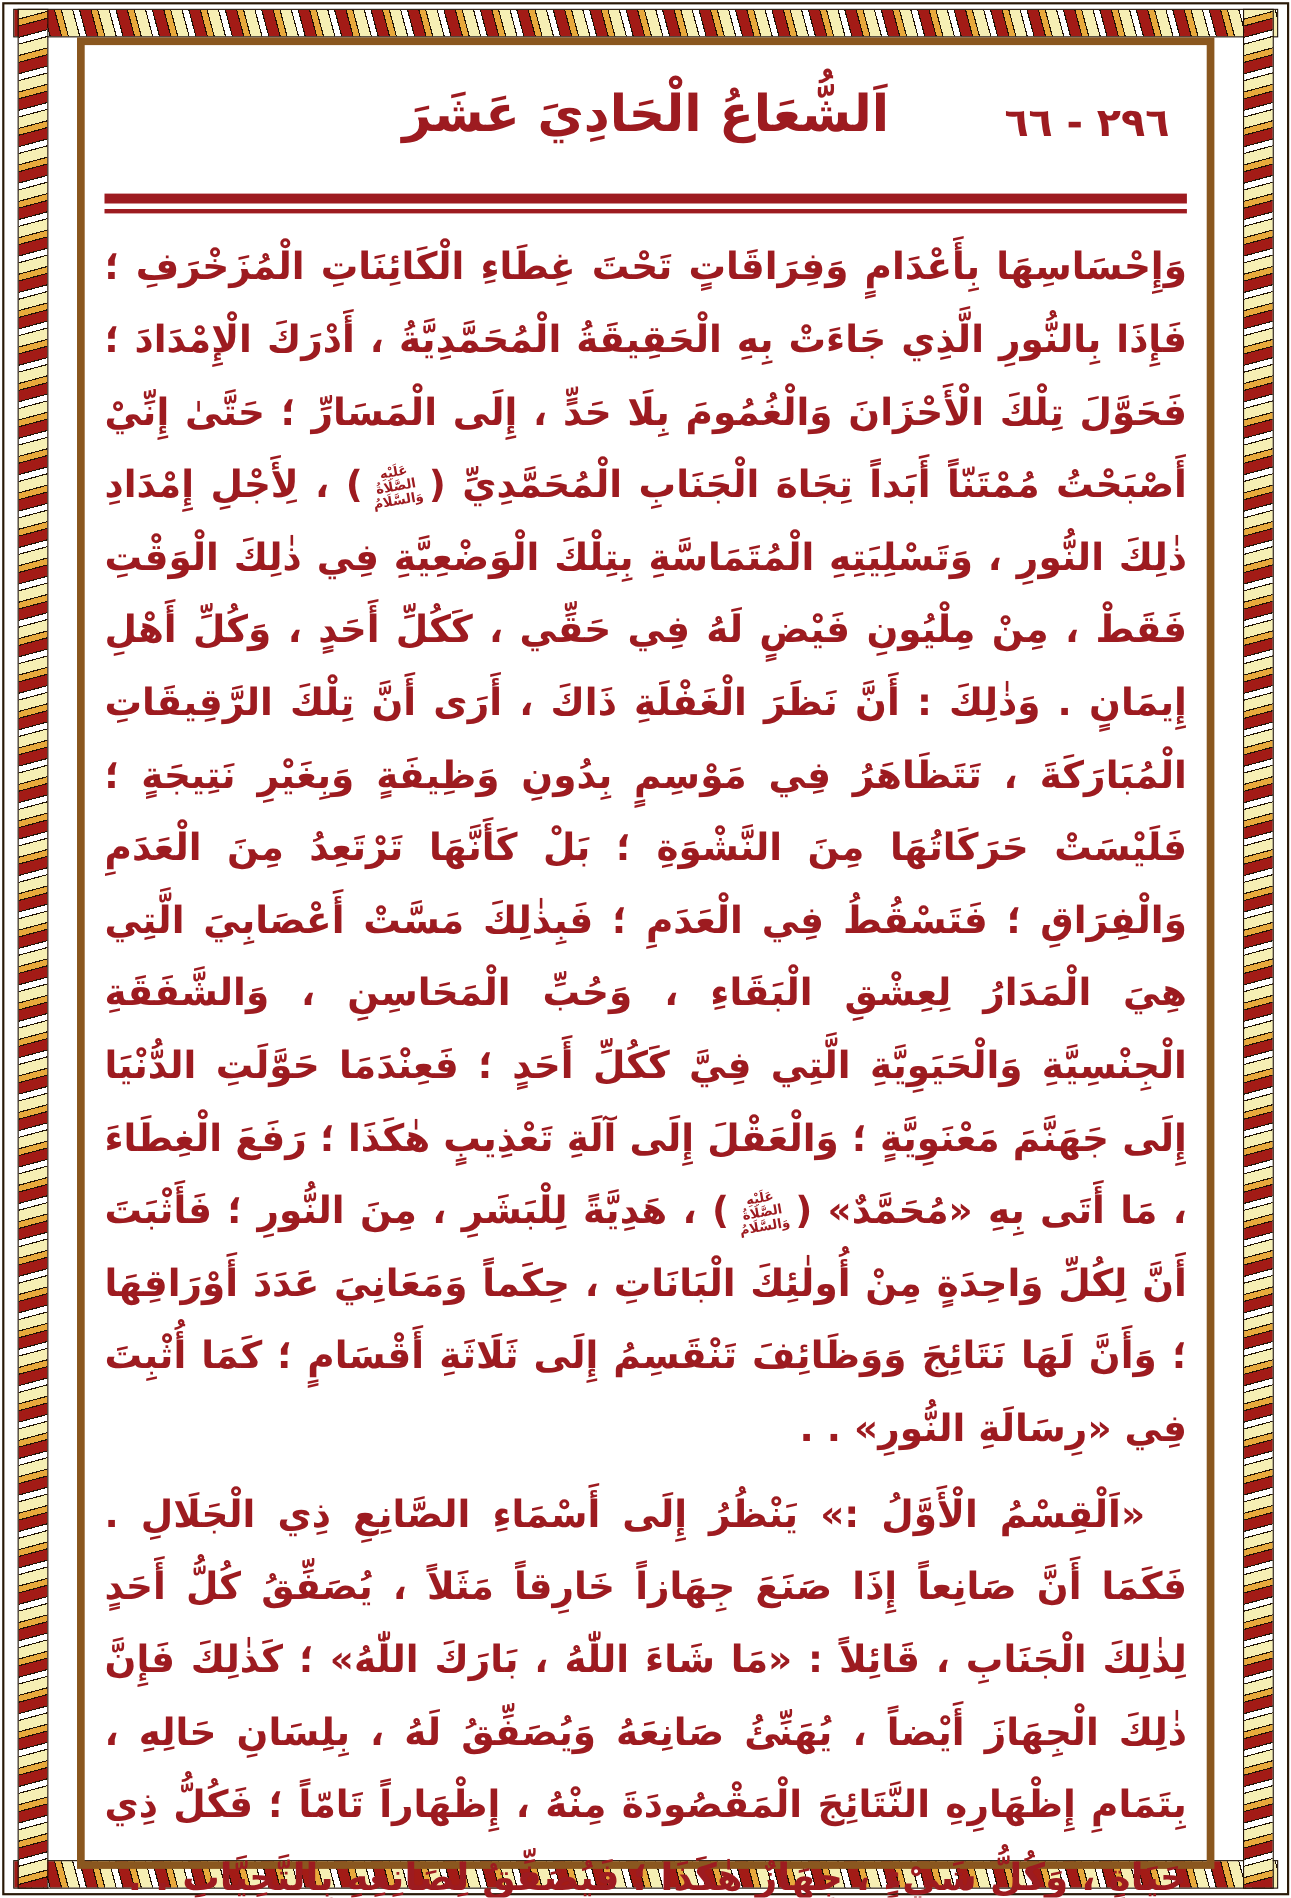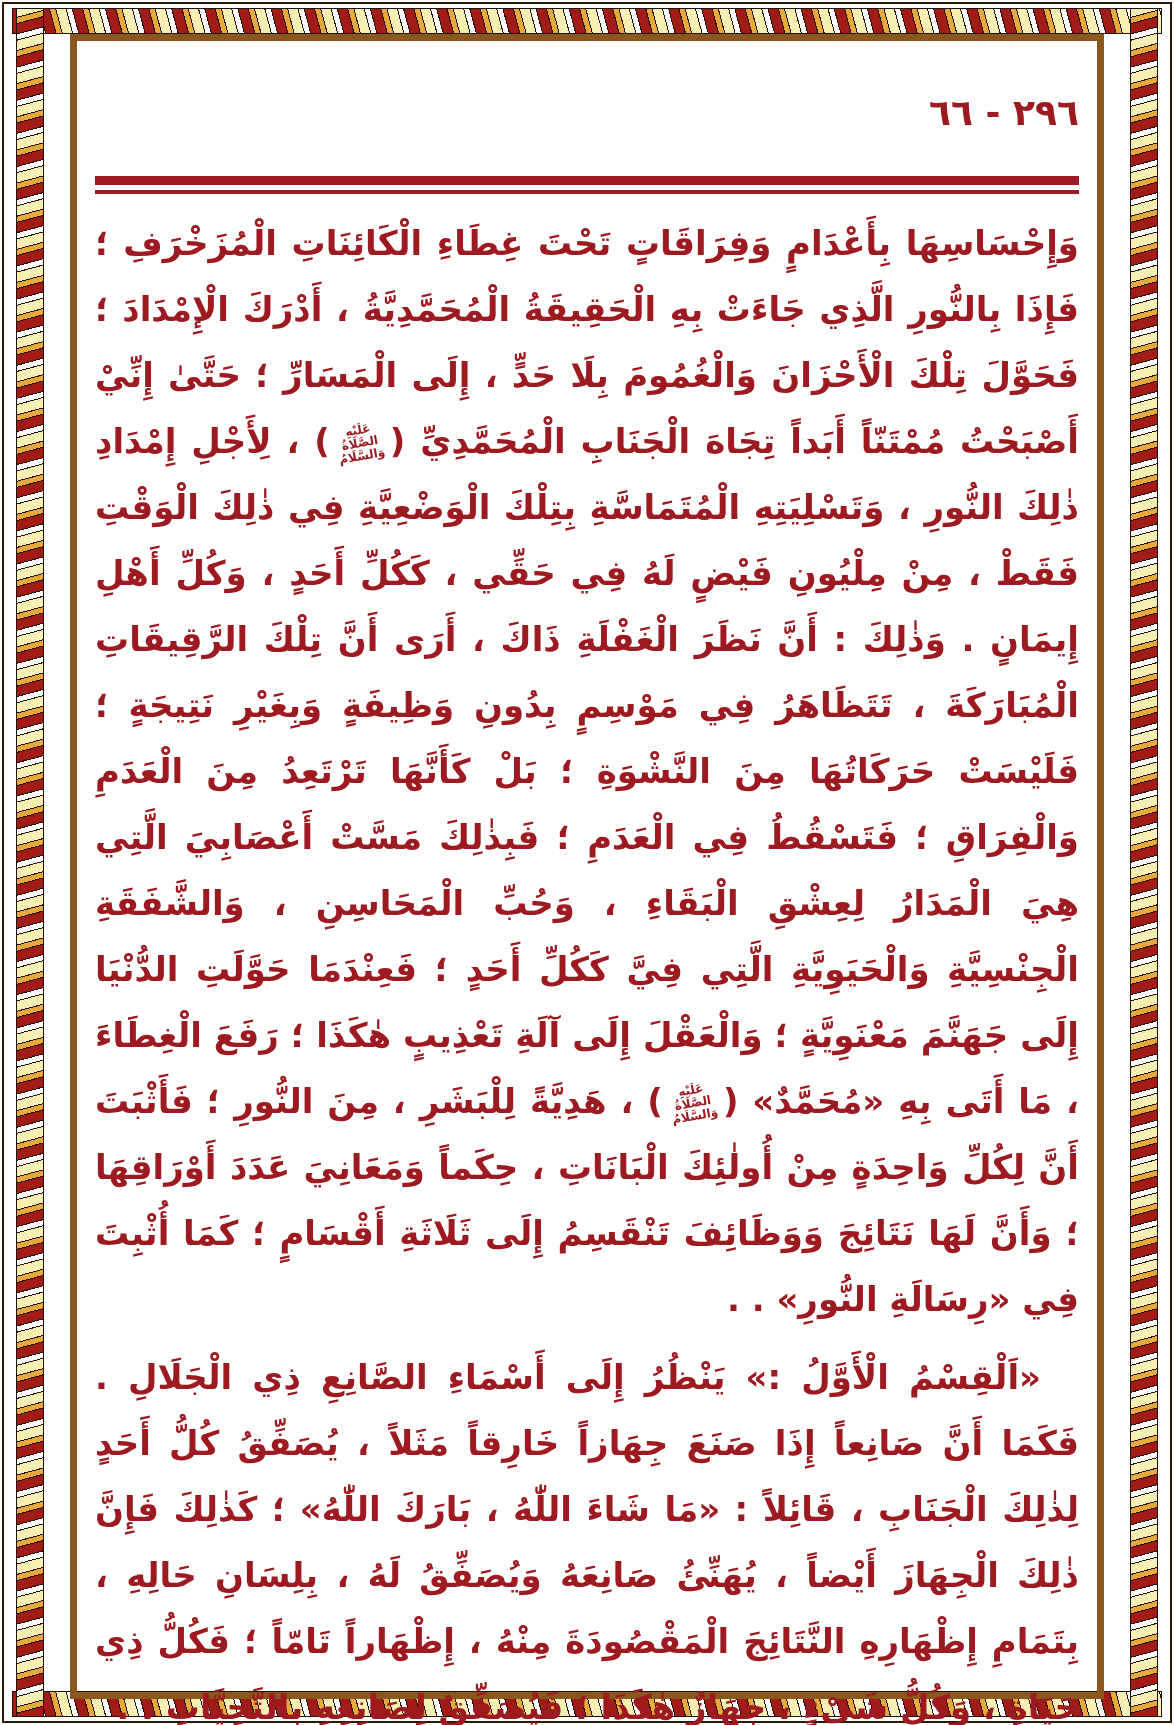--- a/index.html
+++ b/index.html
@@ -25,21 +25,21 @@
   .inner-line{position:absolute;left:70px;right:70px;top:34px;bottom:26px;
     border:7px solid #8a571f;pointer-events:none;}
   
   .content{position:absolute;left:95px;right:95px;top:58px;direction:rtl;}
   .header{position:relative;height:108px;}
   .title{
     text-align:center;font-size:46px;font-weight:bold;color:#9d1b20;
     padding-top:18px;letter-spacing:1px;
   }
   .page-num{
-    position:absolute;right:0;top:34px;font-size:36px;font-weight:bold;color:#9d1b20;
+    position:absolute;right:16px;top:34px;font-size:36px;font-weight:bold;color:#9d1b20;
   }
   .rule-thick{height:9px;background:#9d1b20;margin-top:10px;}
   .rule-thin{height:4px;background:#9d1b20;margin-top:5px;}
   .body-text{
     margin-top:16px;color:#9d1b20;font-weight:bold;
     font-size:34px;line-height:66px;text-align:justify;text-justify:inter-word;
   }
   .body-text p{margin:0 0 12px 0;}
   .body-text p.indent{text-indent:38px;}
   .stamp{
@@ -54,20 +54,21 @@
 <div class="outer-line"></div>
 <div class="chain chain-h chain-top"></div>
 <div class="chain chain-h chain-bottom"></div>
 <div class="chain chain-v chain-left"></div>
 <div class="chain chain-v chain-right"></div>
 <div class="inner-line"></div>
 
 <div class="content">
 
   <div class="header">
+    <div class="title">اَلشُّعَاعُ الْحَادِيَ عَشَرَ</div>
     <div class="page-num">٢٩٦ - ٦٦</div>
   </div>
 
   <div class="rule-thick"></div>
   <div class="rule-thin"></div>
 
   <div class="body-text">
     <p><span>وَإِحْسَاسِهَا بِأَعْدَامٍ وَفِرَاقَاتٍ تَحْتَ غِطَاءِ الْكَائِنَاتِ الْمُزَخْرَفِ ؛ فَإِذَا بِالنُّورِ الَّذِي جَاءَتْ بِهِ الْحَقِيقَةُ الْمُحَمَّدِيَّةُ ، أَدْرَكَ الْإِمْدَادَ ؛ فَحَوَّلَ تِلْكَ الْأَحْزَانَ وَالْغُمُومَ بِلَا حَدٍّ ، إِلَى الْمَسَارِّ ؛ حَتَّىٰ إِنِّيْ أَصْبَحْتُ مُمْتَنّاً أَبَداً تِجَاهَ الْجَنَابِ الْمُحَمَّدِيِّ (</span><span class="stamp">عَلَيْهِ الصَّلَاةُ وَالسَّلَامُ</span><span>) ، لِأَجْلِ إِمْدَادِ ذٰلِكَ النُّورِ ، وَتَسْلِيَتِهِ الْمُتَمَاسَّةِ بِتِلْكَ الْوَضْعِيَّةِ فِي ذٰلِكَ الْوَقْتِ فَقَطْ ، مِنْ مِلْيُونِ فَيْضٍ لَهُ فِي حَقِّي ، كَكُلِّ أَحَدٍ ، وَكُلِّ أَهْلِ إِيمَانٍ . وَذٰلِكَ : أَنَّ نَظَرَ الْغَفْلَةِ ذَاكَ ، أَرَى أَنَّ تِلْكَ الرَّقِيقَاتِ الْمُبَارَكَةَ ، تَتَظَاهَرُ فِي مَوْسِمٍ بِدُونِ وَظِيفَةٍ وَبِغَيْرِ نَتِيجَةٍ ؛ فَلَيْسَتْ حَرَكَاتُهَا مِنَ النَّشْوَةِ ؛ بَلْ كَأَنَّهَا تَرْتَعِدُ مِنَ الْعَدَمِ وَالْفِرَاقِ ؛ فَتَسْقُطُ فِي الْعَدَمِ ؛ فَبِذٰلِكَ مَسَّتْ أَعْصَابِيَ الَّتِي هِيَ الْمَدَارُ لِعِشْقِ الْبَقَاءِ ، وَحُبِّ الْمَحَاسِنِ ، وَالشَّفَقَةِ الْجِنْسِيَّةِ وَالْحَيَوِيَّةِ الَّتِي فِيَّ كَكُلِّ أَحَدٍ ؛ فَعِنْدَمَا حَوَّلَتِ الدُّنْيَا إِلَى جَهَنَّمَ مَعْنَوِيَّةٍ ؛ وَالْعَقْلَ إِلَى آلَةِ تَعْذِيبٍ هٰكَذَا ؛ رَفَعَ الْغِطَاءَ ، مَا أَتَى بِهِ «مُحَمَّدٌ» (</span><span class="stamp">عَلَيْهِ الصَّلَاةُ وَالسَّلَامُ</span><span>) ، هَدِيَّةً لِلْبَشَرِ ، مِنَ النُّورِ ؛ فَأَثْبَتَ أَنَّ لِكُلِّ وَاحِدَةٍ مِنْ أُولٰئِكَ الْبَانَاتِ ، حِكَماً وَمَعَانِيَ عَدَدَ أَوْرَاقِهَا ؛ وَأَنَّ لَهَا نَتَائِجَ وَوَظَائِفَ تَنْقَسِمُ إِلَى ثَلَاثَةِ أَقْسَامٍ ؛ كَمَا أُثْبِتَ فِي «رِسَالَةِ النُّورِ» . .</span></p>
     <p class="indent">«اَلْقِسْمُ الْأَوَّلُ :» يَنْظُرُ إِلَى أَسْمَاءِ الصَّانِعِ ذِي الْجَلَالِ . فَكَمَا أَنَّ صَانِعاً إِذَا صَنَعَ جِهَازاً خَارِقاً مَثَلاً ، يُصَفِّقُ كُلُّ أَحَدٍ لِذٰلِكَ الْجَنَابِ ، قَائِلاً : «مَا شَاءَ اللّٰهُ ، بَارَكَ اللّٰهُ» ؛ كَذٰلِكَ فَإِنَّ ذٰلِكَ الْجِهَازَ أَيْضاً ، يُهَنِّئُ صَانِعَهُ وَيُصَفِّقُ لَهُ ، بِلِسَانِ حَالِهِ ، بِتَمَامِ إِظْهَارِهِ النَّتَائِجَ الْمَقْصُودَةَ مِنْهُ ، إِظْهَاراً تَامّاً ؛ فَكُلُّ ذِي حَيَاةٍ ، وَكُلُّ شَيْءٍ ، جِهَازٌ هٰكَذَا ؛ فَيُصَفِّقُ لِصَانِعِهِ بِالتَّحِيَّاتِ . .</p>
 

